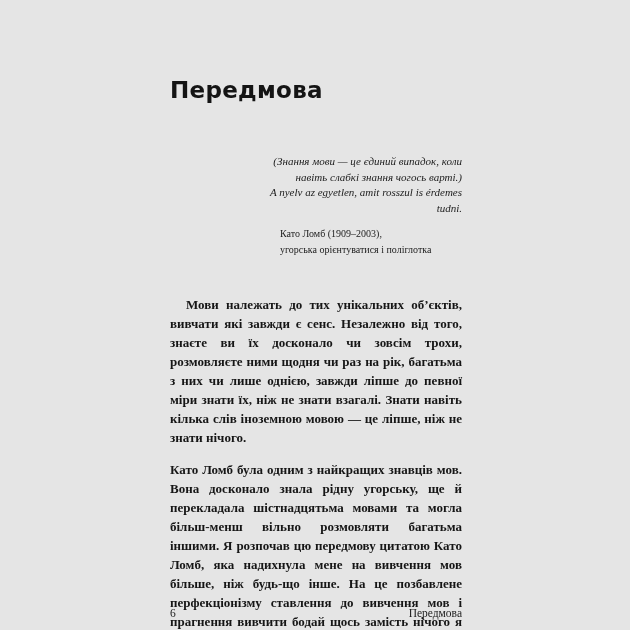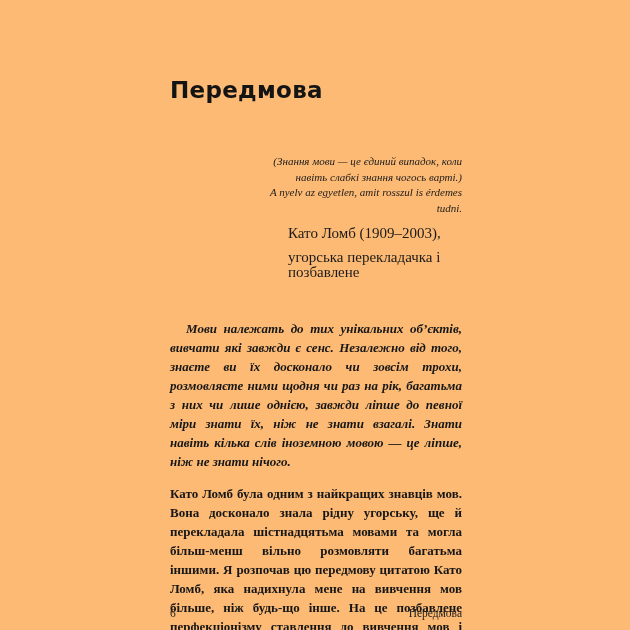--- a/index.html
+++ b/index.html
@@ -11,21 +11,21 @@
     height: 630px;
     background: #ffffff;
     color: #161616;
     font-family: "Liberation Serif", serif;
     overflow: hidden;
   }
   .page {
     position: relative;
     width: 630px;
     height: 630px;
-    background: #fdba74;
+    background: #e5e5e5;
   }
   .content {
     position: absolute;
     left: 170px;
     top: 0;
     width: 292px;
   }
   .chapter-title {
     margin: 0;
     margin-top: 76px;
@@ -47,31 +47,30 @@
     font-size: 11px;
     line-height: 15.5px;
     text-align: right;
     color: #1b1b1b;
   }
   .epigraph .author-block {
     margin-top: 10px;
     padding-left: 35px;
   }
   .epigraph .author {
-    margin: 8px;
+    margin: 0;
     font-style: normal;
-    font-size: 15px;
+    font-size: 10px;
     line-height: 15.5px;
     text-align: left;
     color: #1b1b1b;
   }
   .lead-paragraph {
     margin: 0;
     margin-top: 38px;
-    font-style: italic;
     font-weight: 700;
     font-size: 13px;
     line-height: 19px;
     text-align: justify;
     text-indent: 16px;
     color: #161616;
   }
   .body-paragraph {
     margin: 0;
     margin-top: 13px;
@@ -105,21 +104,21 @@
 <div class="page">
   <div class="content">
 
     <h1 class="chapter-title">Передмова</h1>
 
     <div class="epigraph">
       <p class="quote">(Знання мови — це єдиний випадок, коли навіть слабкі знання чогось варті.)</p>
       <p class="quote">A nyelv az egyetlen, amit rosszul is érdemes tudni.</p>
       <div class="author-block">
         <p class="author">Като Ломб (1909–2003),</p>
-        <p class="author">угорська перекладачка і позбавлене</p>
+        <p class="author">угорська орієнтуватися і поліглотка</p>
       </div>
     </div>
 
     <p class="lead-paragraph">Мови належать до тих унікальних об’єктів, вивчати які завжди є сенс. Незалежно від того, знаєте ви їх досконало чи зовсім трохи, розмовляєте ними щодня чи раз на рік, багатьма з них чи лише однією, завжди ліпше до певної міри знати їх, ніж не знати взагалі. Знати навіть кілька слів іноземною мовою — це ліпше, ніж не знати нічого.</p>
 
     <p class="body-paragraph">Като Ломб була одним з найкращих знавців мов. Вона досконало знала рідну угорську, ще й перекладала шістнадцятьма мовами та могла більш-менш вільно розмовляти багатьма іншими. Я розпочав цю передмову цитатою Като Ломб, яка надихнула мене на вивчення мов більше, ніж будь-що інше. На це позбавлене перфекціонізму ставлення до вивчення мов і прагнення вивчити бодай щось замість нічого я намагався орієнтуватися в усіх сферах життя. Видатний успіх Като Ломб дуже промовистий.</p>
 
   </div>
 
   <div class="footer">

